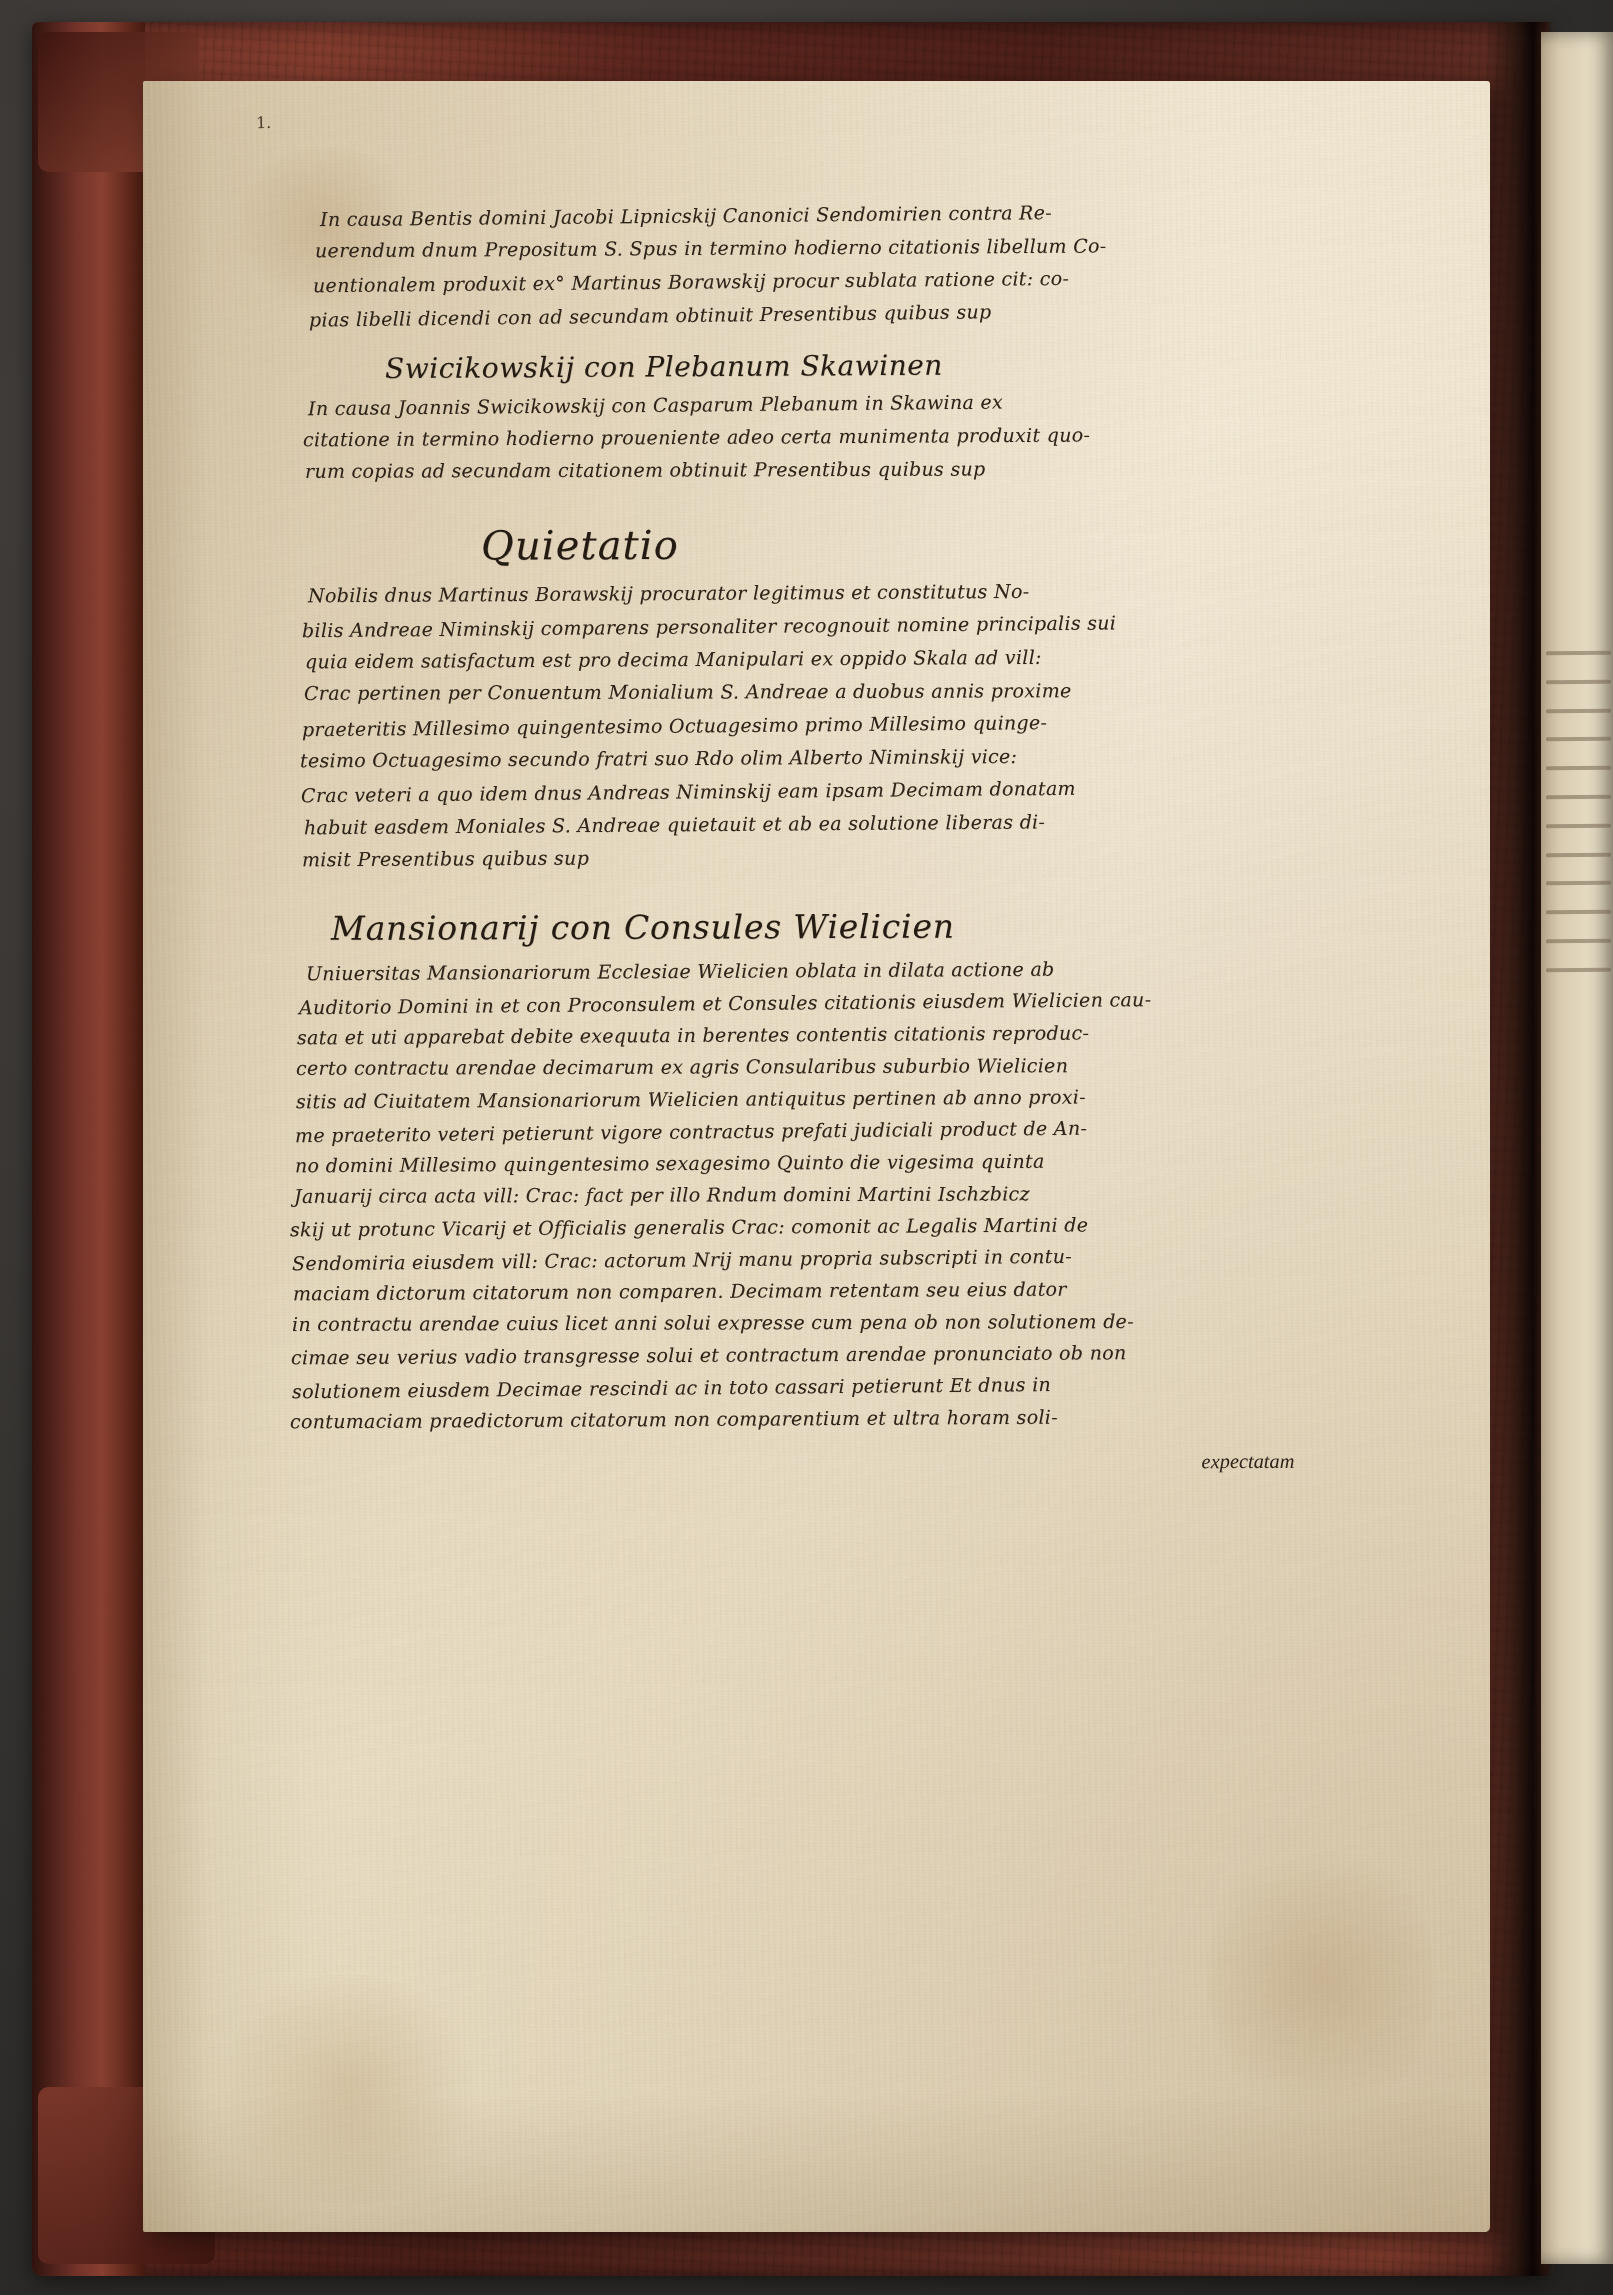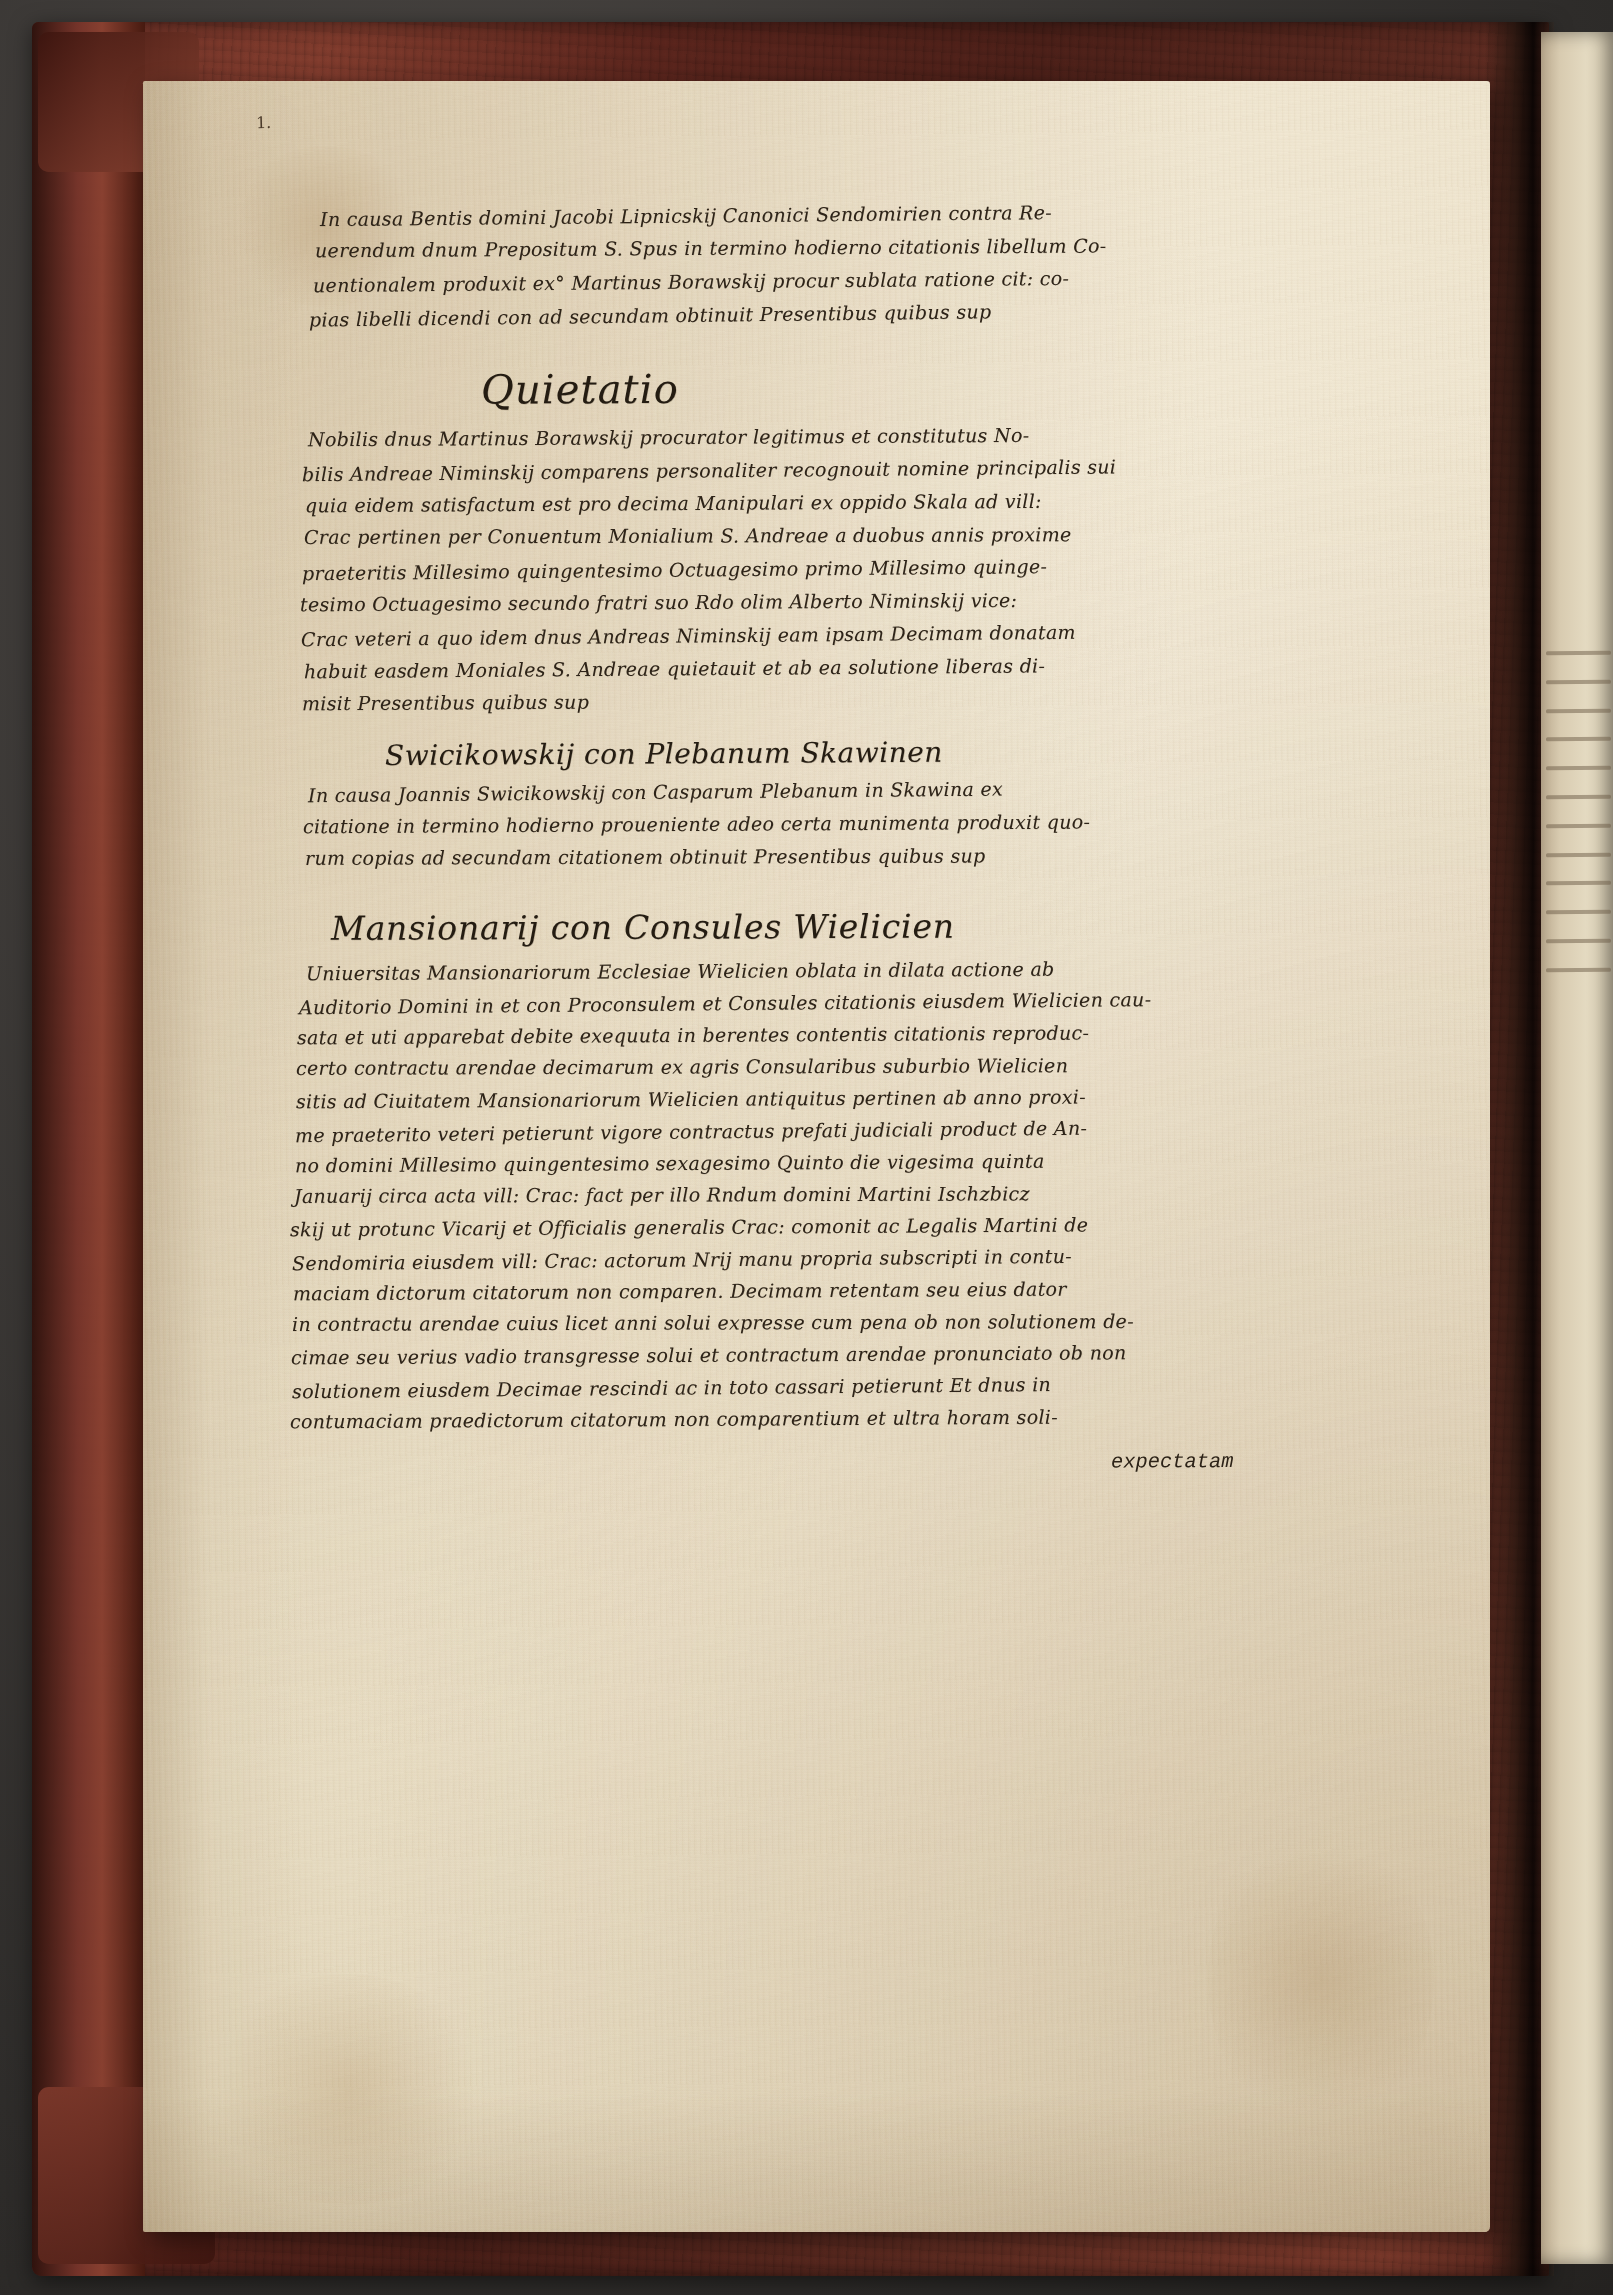--- a/index.html
+++ b/index.html
@@ -183,25 +183,26 @@
   .para { position: relative; }
 
   
   .sk1 { transform: rotate(-0.55deg); }
   .sk2 { transform: rotate(-0.35deg); }
   .sk3 { transform: rotate(-0.7deg); }
   .sk4 { transform: rotate(-0.2deg); }
   .sk5 { transform: rotate(-0.45deg); }
 
   .closing {
-    font-family: Liberation Mono, monospace;
+    font-family: Liberation Serif, serif;
     font-style: italic;
     font-size: 20.4px;
     color: #2d2318;
     white-space: nowrap;
+    text-align: center;
   }
 </style>
 </head>
 <body>
 
 <div class="backdrop"></div>
 
 <div class="cover">
   <div class="cover-grain"></div>
 </div>
@@ -238,40 +239,40 @@
 
   <div class="folio">1.</div>
 
   <div class="textblock">
 
     <div class="para" style="margin-top:0;">
       <div class="ms-line sk1" style="margin-bottom:14px;">In causa Bentis domini Jacobi Lipnicskij Canonici Sendomirien contra Re‐</div>
       <div class="ms-line sk2" style="margin-bottom:14px; margin-left:-5.4px;">uerendum dnum Prepositum S. Spus in termino hodierno citationis libellum Co‐</div>
       <div class="ms-line sk1" style="margin-bottom:14px; margin-left:-7.5px;">uentionalem produxit ex° Martinus Borawskij procur sublata ratione cit: co‐</div>
       <div class="ms-line sk3" style="margin-bottom:9.7px; margin-left:-10.8px;">pias libelli dicendi con ad secundam obtinuit Presentibus quibus sup</div>
+    </div>
+
+    <div class="para" style="margin-top:26px;">
+      <div class="heading h-small sk2" style="margin-left:65px; margin-bottom:12px;">Swicikowskij con Plebanum Skawinen</div>
+      <div class="ms-line sk1" style="margin-bottom:14px; margin-left:-12px;">In causa Joannis Swicikowskij con Casparum Plebanum in Skawina ex</div>
+      <div class="ms-line sk2" style="margin-bottom:14px; margin-left:-17px;">citatione in termino hodierno proueniente adeo certa munimenta produxit quo‐</div>
+      <div class="ms-line sk4" style="margin-bottom:9.7px; margin-left:-15px;">rum copias ad secundam citationem obtinuit Presentibus quibus sup</div>
     </div>
 
     <div class="para" style="margin-top:42px;">
       <div class="heading h-big sk4" style="margin-left:161px; margin-bottom:16px;">Quietatio</div>
       <div class="ms-line sk2" style="margin-bottom:14px; margin-left:-12px;">Nobilis dnus Martinus Borawskij procurator legitimus et constitutus No‐</div>
       <div class="ms-line sk1" style="margin-bottom:14px; margin-left:-18.3px;">bilis Andreae Niminskij comparens personaliter recognouit nomine principalis sui</div>
       <div class="ms-line sk2" style="margin-bottom:14px; margin-left:-15px;">quia eidem satisfactum est pro decima Manipulari ex oppido Skala ad vill:</div>
       <div class="ms-line sk4" style="margin-bottom:14px; margin-left:-16px;">Crac pertinen per Conuentum Monialium S. Andreae a duobus annis proxime</div>
       <div class="ms-line sk1" style="margin-bottom:14px; margin-left:-18.3px;">praeteritis Millesimo quingentesimo Octuagesimo primo Millesimo quinge‐</div>
       <div class="ms-line sk2" style="margin-bottom:14px; margin-left:-20.4px;">tesimo Octuagesimo secundo fratri suo Rdo olim Alberto Niminskij vice:</div>
       <div class="ms-line sk1" style="margin-bottom:14px; margin-left:-19.4px;">Crac veteri a quo idem dnus Andreas Niminskij eam ipsam Decimam donatam</div>
       <div class="ms-line sk5" style="margin-bottom:14px; margin-left:-16px;">habuit easdem Moniales S. Andreae quietauit et ab ea solutione liberas di‐</div>
       <div class="ms-line sk2" style="margin-bottom:9.7px; margin-left:-18.3px;">misit Presentibus quibus sup</div>
-    </div>
-
-    <div class="para" style="margin-top:26px;">
-      <div class="heading h-small sk2" style="margin-left:65px; margin-bottom:12px;">Swicikowskij con Plebanum Skawinen</div>
-      <div class="ms-line sk1" style="margin-bottom:14px; margin-left:-12px;">In causa Joannis Swicikowskij con Casparum Plebanum in Skawina ex</div>
-      <div class="ms-line sk2" style="margin-bottom:14px; margin-left:-17px;">citatione in termino hodierno proueniente adeo certa munimenta produxit quo‐</div>
-      <div class="ms-line sk4" style="margin-bottom:9.7px; margin-left:-15px;">rum copias ad secundam citationem obtinuit Presentibus quibus sup</div>
     </div>
 
     <div class="para" style="margin-top:41px;">
       <div class="heading h-mid sk4" style="margin-left:10.8px; margin-bottom:15px;">Mansionarij con Consules Wielicien</div>
       <div class="ms-line sk2" style="margin-bottom:13px; margin-left:-14px;">Uniuersitas Mansionariorum Ecclesiae Wielicien oblata in dilata actione ab</div>
       <div class="ms-line sk1" style="margin-bottom:13px; margin-left:-21.5px;">Auditorio Domini in et con Proconsulem et Consules citationis eiusdem Wielicien cau‐</div>
       <div class="ms-line sk2" style="margin-bottom:13px; margin-left:-22.6px;">sata et uti apparebat debite exequuta in berentes contentis citationis reproduc‐</div>
       <div class="ms-line sk4" style="margin-bottom:13px; margin-left:-24px;">certo contractu arendae decimarum ex agris Consularibus suburbio Wielicien</div>
       <div class="ms-line sk2" style="margin-bottom:13px; margin-left:-24px;">sitis ad Ciuitatem Mansionariorum Wielicien antiquitus pertinen ab anno proxi‐</div>
       <div class="ms-line sk1" style="margin-bottom:13px; margin-left:-25px;">me praeterito veteri petierunt vigore contractus prefati judiciali product de An‐</div>

